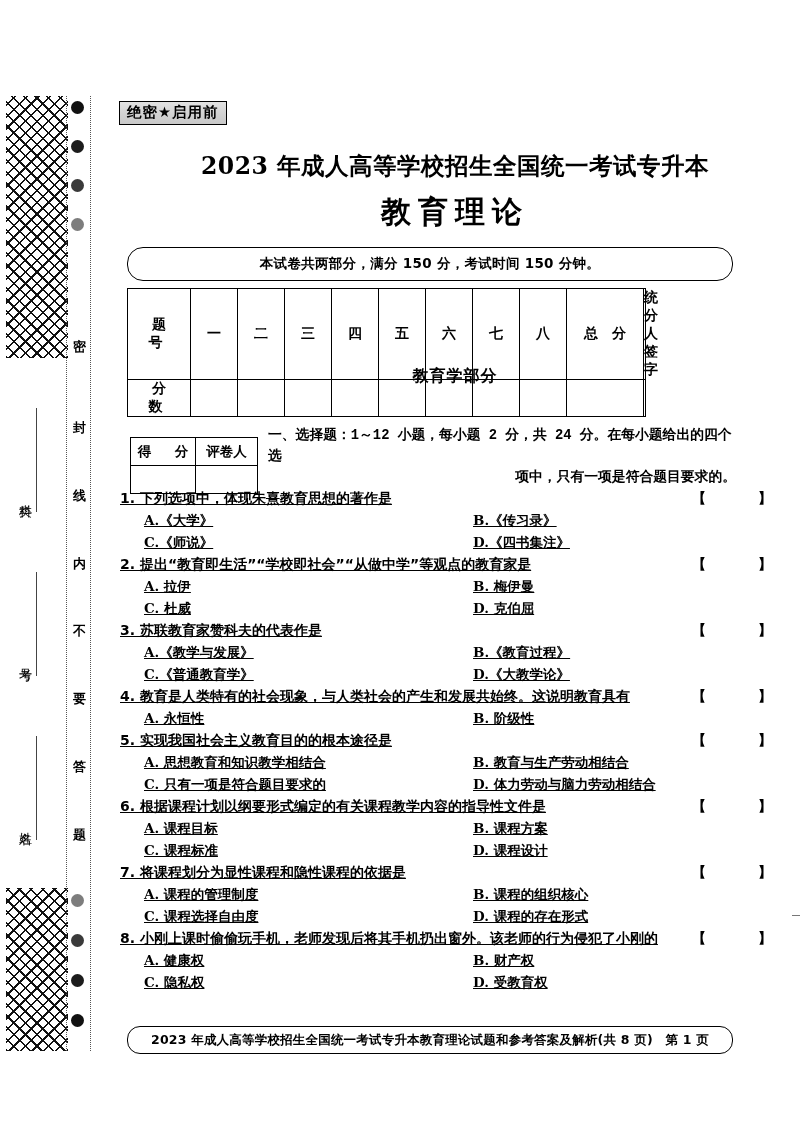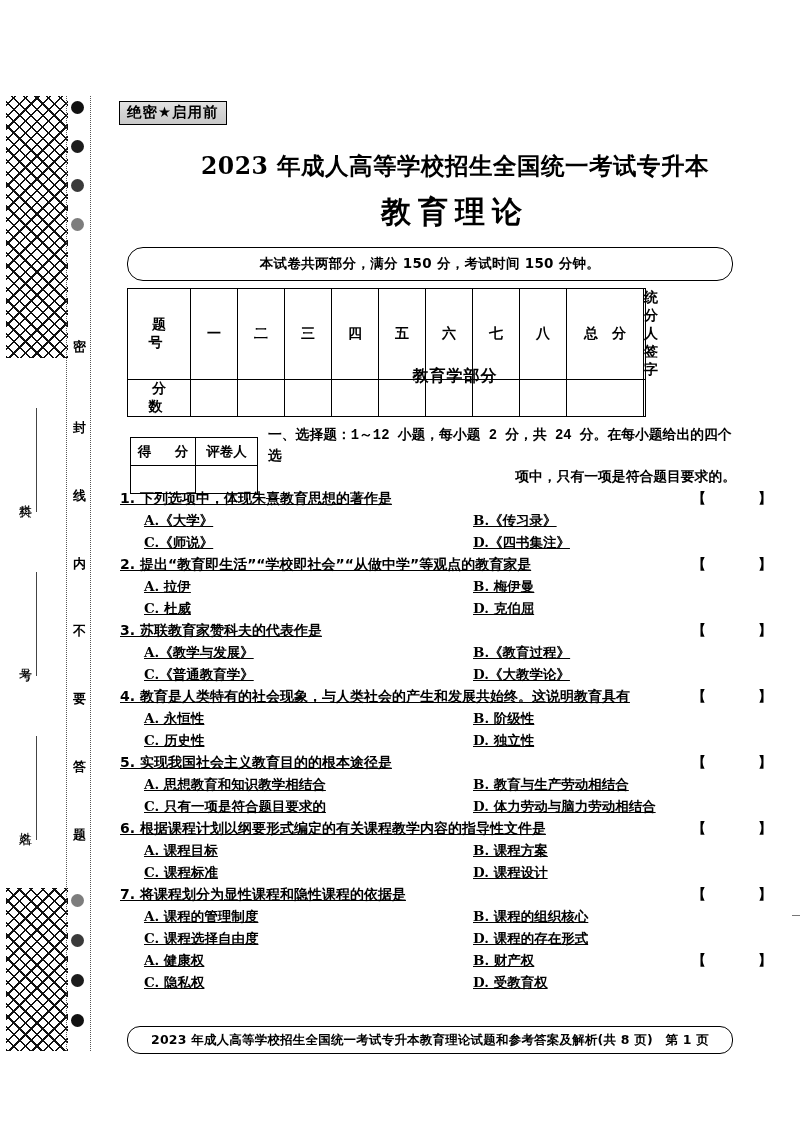--- a/index.html
+++ b/index.html
@@ -401,24 +401,20 @@
 
     <div class="q-block">
       <div class="q-stem">
         <span>4. 教育是人类特有的社会现象，与人类社会的产生和发展共始终。这说明教育具有</span>
         <span class="q-brackets">【　】</span>
       </div>
       <div class="q-options">
         <div class="opt">A. 永恒性</div>
         <div class="opt right">B. 阶级性</div>
       </div>
-      <div class="q-options">
-        <div class="opt">C. 历史性</div>
-        <div class="opt right">D. 独立性</div>
-      </div>
     </div>
 
     <div class="q-block">
       <div class="q-stem">
         <span>5. 实现我国社会主义教育目的的根本途径是</span>
         <span class="q-brackets">【　】</span>
       </div>
       <div class="q-options">
         <div class="opt">A. 思想教育和知识教学相结合</div>
         <div class="opt right">B. 教育与生产劳动相结合</div>
@@ -454,20 +450,21 @@
         <div class="opt right">B. 课程的组织核心</div>
       </div>
       <div class="q-options">
         <div class="opt">C. 课程选择自由度</div>
         <div class="opt right">D. 课程的存在形式</div>
       </div>
     </div>
 
     <div class="q-block">
       <div class="q-stem">
+        <span>8. 小刚上课时偷偷玩手机，老师发现后将其手机扔出窗外。该老师的行为侵犯了小刚的</span>
         <span class="q-brackets">【　】</span>
       </div>
       <div class="q-options">
         <div class="opt">A. 健康权</div>
         <div class="opt right">B. 财产权</div>
       </div>
       <div class="q-options">
         <div class="opt">C. 隐私权</div>
         <div class="opt right">D. 受教育权</div>
       </div>

